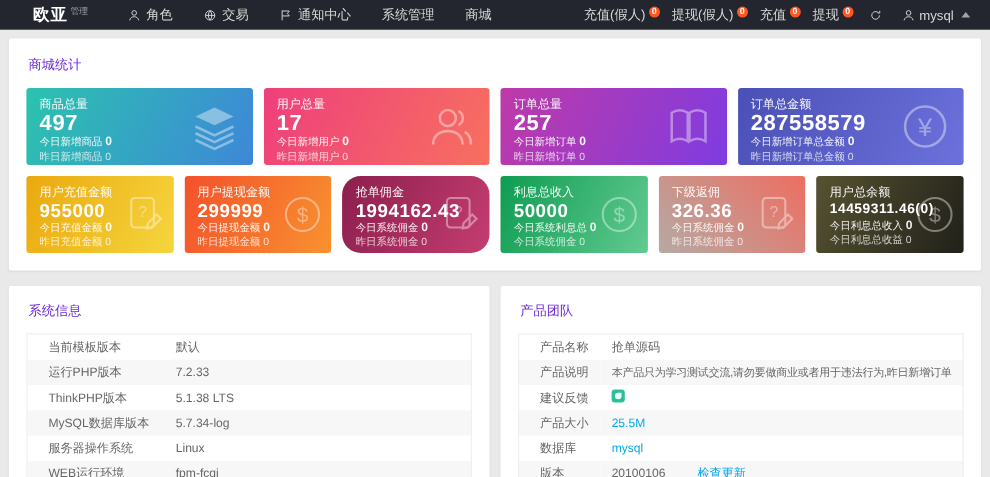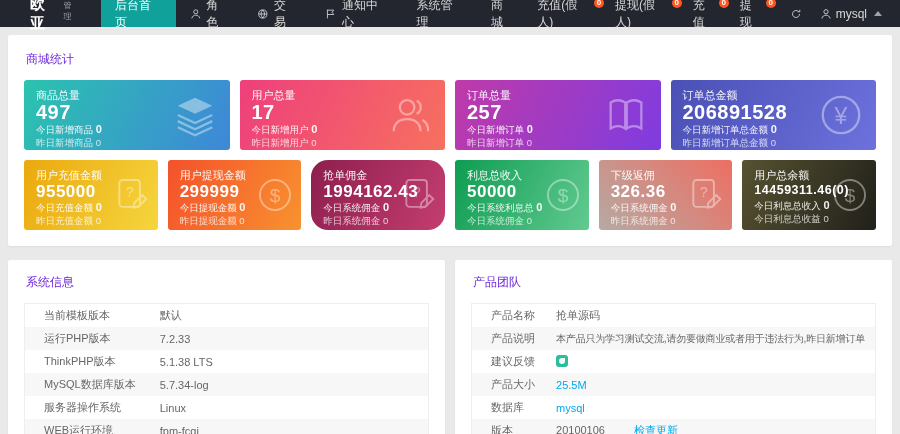--- a/index.html
+++ b/index.html
@@ -78,23 +78,20 @@
 </style>
 </head>
 <body>
 
 <div class="navbar">
   <div class="logo">
     <b>欧亚</b>
     <sup>管理</sup>
   </div>
   <div class="nav-menu">
-    <div class="nav-item active">
-      <span>后台首页</span>
-    </div>
     <div class="nav-item">
       <svg viewBox="0 0 24 24">
           <circle cx="12" cy="7.5" r="4.2"></circle>
           <path d="M3.8 21c.8-4.4 4.3-6.6 8.2-6.6s7.4 2.2 8.2 6.6"></path>
         </svg>
       <span>角色</span>
     </div>
     <div class="nav-item">
       <svg viewBox="0 0 24 24">
           <circle cx="12" cy="12" r="8.5"></circle>
@@ -184,21 +181,21 @@
         <div class="stat-value">257</div>
         <div class="stat-line"><span>今日新增订单</span> <b>0</b></div>
         <div class="stat-line dim"><span>昨日新增订单</span> <span>0</span></div>
         <svg class="stat-icon" viewBox="0 0 24 24">
           <path d="M4 5.5c2.4-1.5 5.2-1.5 7.6 0v13.5c-2.4-1.5-5.2-1.5-7.6 0z"></path>
           <path d="M12.4 5.5c2.4-1.5 5.2-1.5 7.6 0v13.5c-2.4-1.5-5.2-1.5-7.6 0z"></path>
         </svg>
       </div>
       <div class="stat-card gr1d">
         <div class="stat-title">订单总金额</div>
-        <div class="stat-value">206891528</div>
+        <div class="stat-value">287558579</div>
         <div class="stat-line"><span>今日新增订单总金额</span> <b>0</b></div>
         <div class="stat-line dim"><span>昨日新增订单总金额</span> <span>0</span></div>
         <svg class="stat-icon" viewBox="0 0 24 24">
           <circle cx="12" cy="12" r="9.5"></circle>
           <text x="12" y="16.5" font-size="12" text-anchor="middle">¥</text>
         </svg>
       </div>
     </div>
 
     <div class="cards-row2">

